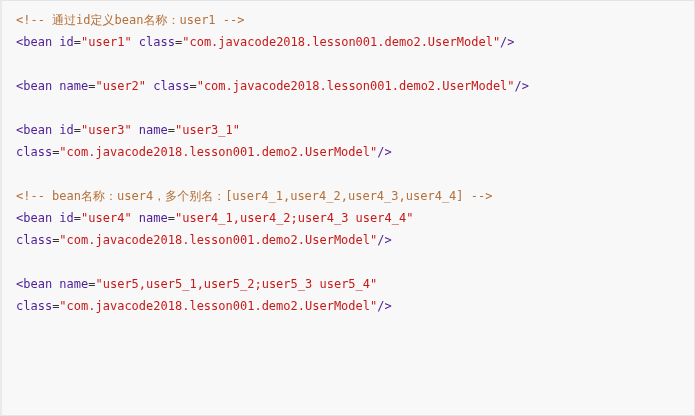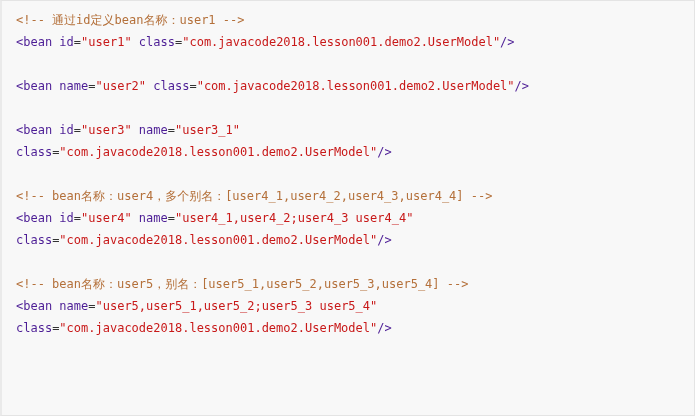--- a/index.html
+++ b/index.html
@@ -57,17 +57,16 @@
       <div class="line blank">&nbsp;</div>
       <div class="line"><span class="tok-tag">&lt;bean</span><span class="tok-punct"> </span><span class="tok-attr">name</span><span class="tok-punct">=</span><span class="tok-string">"user2"</span><span class="tok-punct"> </span><span class="tok-attr">class</span><span class="tok-punct">=</span><span class="tok-string">"com.javacode2018.lesson001.demo2.UserModel"</span><span class="tok-tag">/&gt;</span></div>
       <div class="line blank">&nbsp;</div>
       <div class="line"><span class="tok-tag">&lt;bean</span><span class="tok-punct"> </span><span class="tok-attr">id</span><span class="tok-punct">=</span><span class="tok-string">"user3"</span><span class="tok-punct"> </span><span class="tok-attr">name</span><span class="tok-punct">=</span><span class="tok-string">"user3_1"</span></div>
       <div class="line"><span class="tok-attr">class</span><span class="tok-punct">=</span><span class="tok-string">"com.javacode2018.lesson001.demo2.UserModel"</span><span class="tok-tag">/&gt;</span></div>
       <div class="line blank">&nbsp;</div>
       <div class="line"><span class="tok-comment">&lt;!-- bean名称：user4，多个别名：[user4_1,user4_2,user4_3,user4_4] --&gt;</span></div>
       <div class="line"><span class="tok-tag">&lt;bean</span><span class="tok-punct"> </span><span class="tok-attr">id</span><span class="tok-punct">=</span><span class="tok-string">"user4"</span><span class="tok-punct"> </span><span class="tok-attr">name</span><span class="tok-punct">=</span><span class="tok-string">"user4_1,user4_2;user4_3 user4_4"</span></div>
       <div class="line"><span class="tok-attr">class</span><span class="tok-punct">=</span><span class="tok-string">"com.javacode2018.lesson001.demo2.UserModel"</span><span class="tok-tag">/&gt;</span></div>
       <div class="line blank">&nbsp;</div>
-      <div class="line"><span class="tok-comment">&lt;!-- bean名称：user5，别名：[user5_1,user5_2,user5_3,user5_4] --&gt;</span></div>
       <div class="line"><span class="tok-tag">&lt;bean</span><span class="tok-punct"> </span><span class="tok-attr">name</span><span class="tok-punct">=</span><span class="tok-string">"user5,user5_1,user5_2;user5_3 user5_4"</span></div>
       <div class="line"><span class="tok-attr">class</span><span class="tok-punct">=</span><span class="tok-string">"com.javacode2018.lesson001.demo2.UserModel"</span><span class="tok-tag">/&gt;</span></div>
     </div>
 </div>
 
 </body></html>

